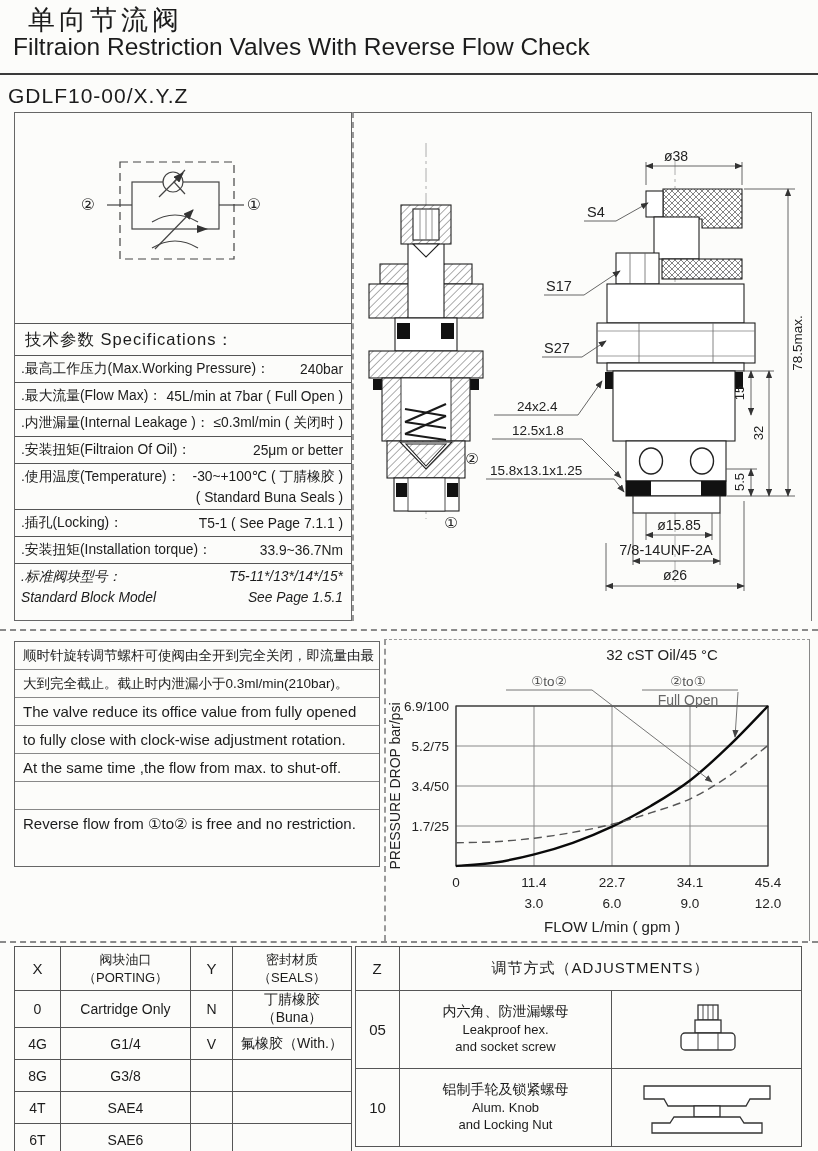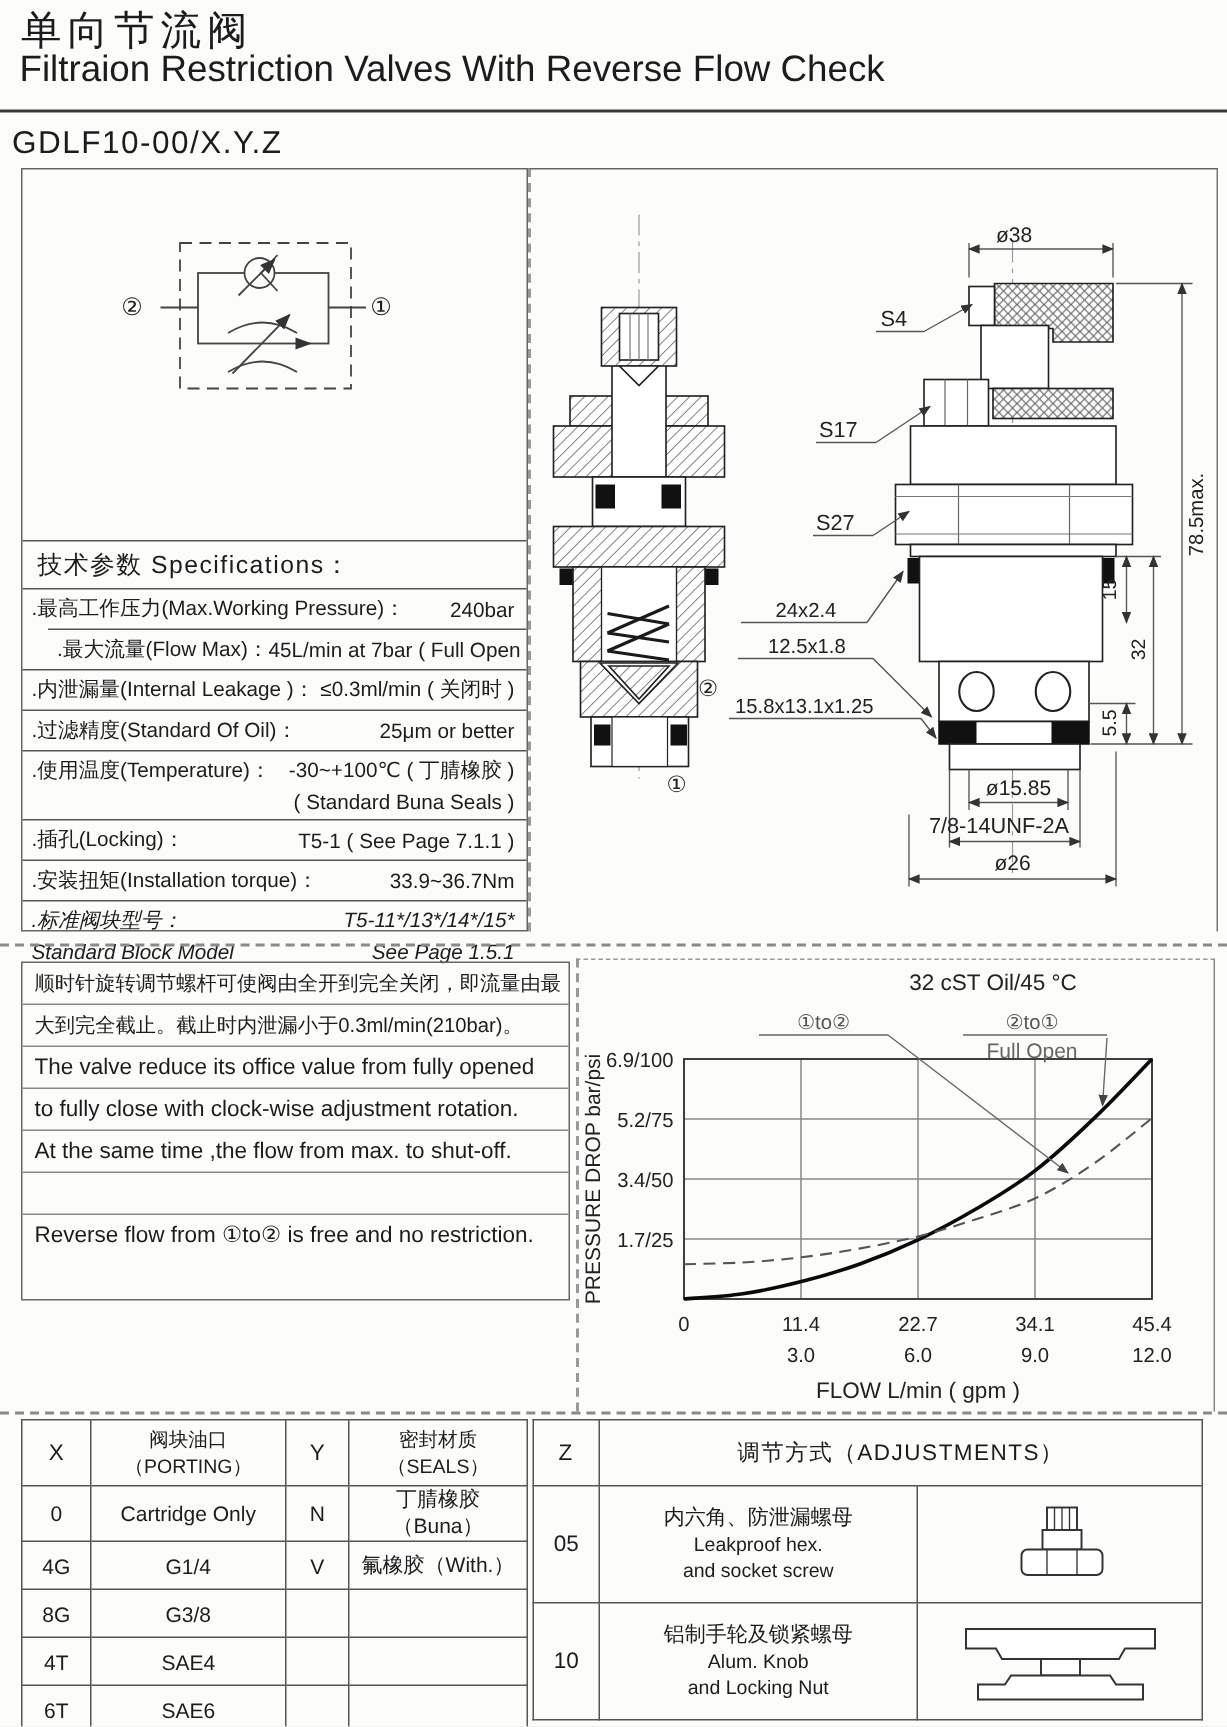--- a/index.html
+++ b/index.html
@@ -3,21 +3,21 @@
 <meta charset="utf-8">
 <style>
   html,body{margin:0;padding:0;background:#e9e9e9;}
   .page{position:relative;width:818px;height:1151px;margin:0 auto;background:#fcfcfa;
         font-family:"Liberation Sans","DejaVu Sans",sans-serif;color:#1c1c1c;overflow:hidden;}
   .abs{position:absolute;box-sizing:border-box;}
   svg{display:block;}
   svg text{font-family:"Liberation Sans","DejaVu Sans",sans-serif;}
 
   
-  .title-cn{left:14px;top:2px;font-size:27px;letter-spacing:4px;}
+  .title-cn{left:28px;top:2px;font-size:27px;letter-spacing:4px;}
   .title-en{left:13px;top:33px;font-size:24.5px;letter-spacing:0;}
   .head-rule{left:0;top:73px;width:818px;height:0;border-top:2.5px solid #3a3a3a;}
   .model{left:8px;top:84px;font-size:21px;letter-spacing:1px;}
 
   
   .left-box{left:14px;top:112px;width:338px;height:509px;border:1px solid #666;}
   .drawing-box{left:352px;top:112px;width:460px;height:509px;
                border-top:1px solid #666;border-right:1px solid #777;border-left:2px dashed #999;}
 
   
@@ -88,35 +88,35 @@
           <path d="M 97,75 Q 120,61 143,75"></path>
           <path d="M 97,101 Q 120,87 143,101"></path>
           <line x1="100" y1="102" x2="138" y2="63" marker-end="url(#arrS)"></line>
           <polygon points="142,78 142,86 153,82" fill="#333" stroke="none"></polygon>
         </g>
       </g>
       <text x="33" y="63" font-size="16" text-anchor="middle" fill="#222">②</text>
       <text x="199" y="63" font-size="16" text-anchor="middle" fill="#222">①</text>
     </svg>
     <div class="spec-table" id="spec-table">
-        <div class="spec-row hdr" style="height: 32px; margin-top: 37px;">技术参数 Specifications：</div>
+        <div class="spec-row hdr" style="height: 32px;">技术参数 Specifications：</div>
         <div class="spec-row" style="height: 27px;">
           <div>.最高工作压力(Max.Working Pressure)：</div>
           <div>240bar</div>
         </div>
-        <div class="spec-row" style="height: 27px; margin-left: 17px;">
+        <div class="spec-row" style="height: 27px;">
           <div>.最大流量(Flow Max)：</div>
           <div>45L/min at 7bar ( Full Open )</div>
         </div>
         <div class="spec-row" style="height: 27px;">
           <div>.内泄漏量(Internal Leakage )：</div>
           <div>≤0.3ml/min ( 关闭时 )</div>
         </div>
         <div class="spec-row" style="height: 27px;">
-          <div>.过滤精度(Standard Of Oil)：</div>
+          <div>.安装扭矩(Filtraion Of Oil)：</div>
           <div>25μm or better</div>
         </div>
         <div class="spec-row tall" style="height: 46px;">
           <div class="spec-sub">
             <div>.使用温度(Temperature)：</div>
             <div>-30~+100℃ ( 丁腈橡胶 )</div>
           </div>
           <div class="spec-sub">
             <div></div>
             <div>( Standard Buna Seals )</div>

